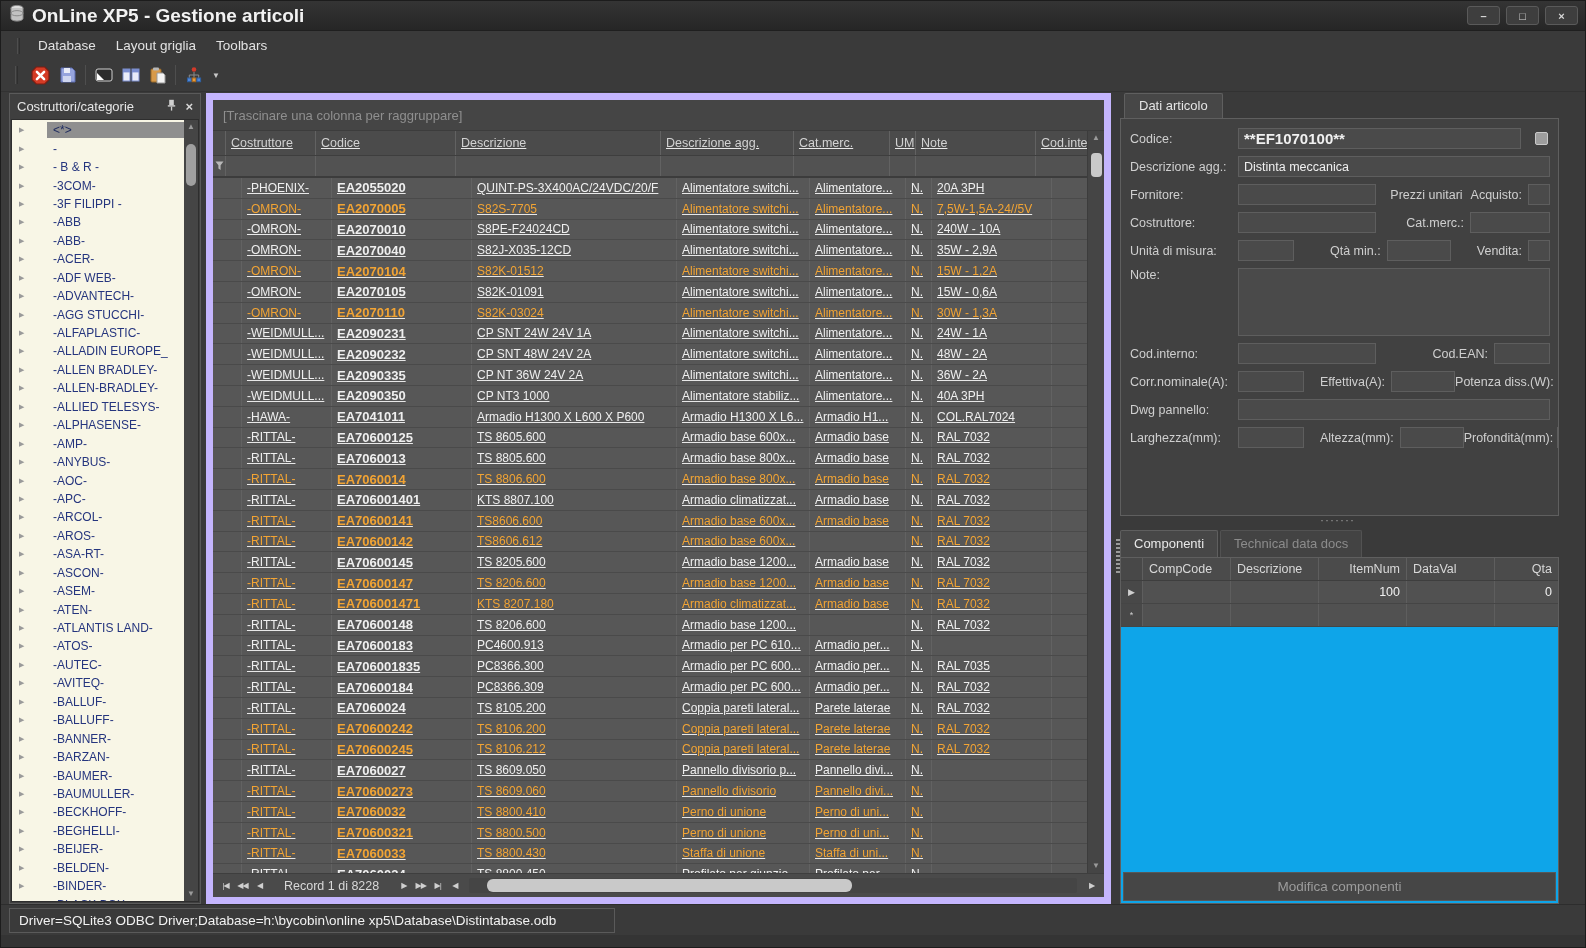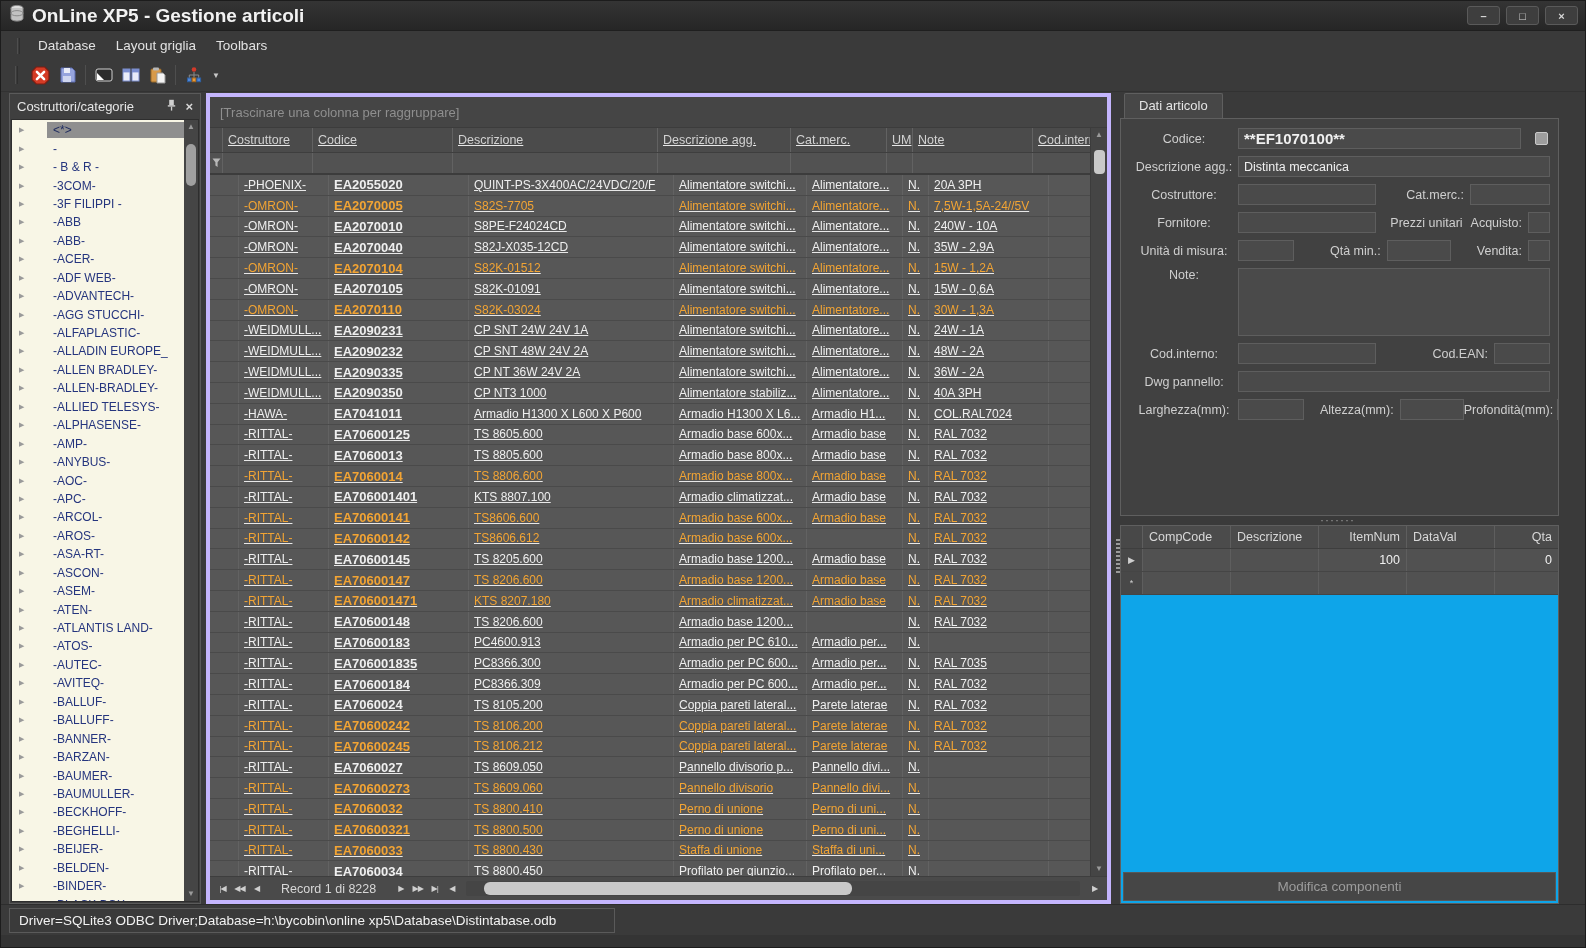--- a/index.html
+++ b/index.html
@@ -48,21 +48,21 @@
   .tl { margin-left:16px; padding:1px 6px; overflow:hidden; }
   .tree-item.selected .tl { background:#8f8f8f; color:#1c2a5e; flex:1; margin-right:0; }
   .tree-scroll { position:absolute; right:0; top:0; bottom:0; width:14px; background:#454545;
     display:flex; flex-direction:column; align-items:center; }
   .sarrow { color:#9a9a9a; font-size:8px; height:14px; line-height:14px; flex:none; }
   .tree-thumb { width:10px; height:42px; background:#a0a0a0; border-radius:5px; margin-top:10px; }
   .tree-scroll .spacer { flex:1; }
 
   
   .grid-panel { position:absolute; left:205px; top:92px; width:905px; bottom:43px;
-    background:#4a4a4a; border:4px solid #c4b5fd; display:flex; flex-direction:column; }
+    background:#4a4a4a; border:7px solid #c4b5fd; display:flex; flex-direction:column; }
   .group-hint { height:31px; display:flex; align-items:center; padding-left:10px;
     color:#8f8f8f; font-size:13px; background:#454545; border-bottom:1px solid #3c3c3c; }
   .grid-area { flex:1; position:relative; overflow:hidden; }
   .grid-inner { position:absolute; left:0; top:0; right:17px; bottom:0; overflow:hidden;text-decoration:underline; }
   .ghead { display:flex; height:25px; background:#4b4b4b; color:#d2d2d2; font-size:12.5px;
     border-bottom:1px solid #3e3e3e; }
   .gfilter { display:flex; height:22px; background:#525252; border-bottom:2px solid #3c3c3c; }
   .gc { border-right:1px solid #626262; padding:0 5px; display:flex; align-items:center;
     overflow:hidden; white-space:nowrap; flex:none; }
   .ind { width:13px; padding:0; justify-content:center; }
@@ -90,21 +90,21 @@
     display:flex; flex-direction:column; overflow:hidden; }
   .panel-grip { position:absolute; left:0; top:55%; width:4px; height:34px;
     background:repeating-linear-gradient(#9a9a9a 0 2px, transparent 2px 4px); }
   .dtab { align-self:flex-start; margin-left:8px; padding:4px 14px 5px;
     background:#474747; border:1px solid #5f5f5f; border-bottom:none;
     border-radius:2px 2px 0 0; color:#e4e4e4; font-size:13px; }
   .dbox { border:1px solid #5f5f5f; background:#414141; padding:9px 8px 4px 9px;
     height:398px; overflow:hidden; margin-left:4px; }
   .frow { display:flex; align-items:center; margin-bottom:7px; }
   .flabel { color:#cfcfcf; font-size:12.5px; flex:none; }
-  .w108 { width:108px;text-align:center; }
+  .w108 { width:108px; }
   .finput { background:#4a4a4a; border:1px solid #5e5e5e; height:21px; color:#f0f0f0;
     font-size:12.5px; padding:0 5px; font-family:inherit; flex:none; }
   .codice-input { font-weight:bold; font-size:15px; width:283px; }
   .chk { width:13px; height:13px; background:#9d9d9d; border:1px solid #c9c9c9;
     margin-left:auto; margin-right:2px; border-radius:2px; }
   .grow-input { flex:1; }
   .fnote { height:68px; flex:1; }
   .splitter-dots { text-align:center; color:#9a9a9a; font-size:12px; line-height:9px;
     letter-spacing:1px; height:9px; }
 
@@ -848,64 +848,76 @@
       <div class="frow">
         <span class="flabel w108">Codice:</span>
         <input class="finput codice-input" readonly="" value="**EF1070100**" style="">
         <span class="chk"></span>
       </div>
       <div class="frow">
         <span class="flabel w108">Descrizione agg.:</span>
         <input class="finput grow-input" readonly="" value="Distinta meccanica" style="">
       </div>
       <div class="frow">
-        <span class="flabel w108">Costruttore:</span>
-        <input class="finput" style="width: 138px;" readonly="" value="">
-        <span class="flabel" style="margin-left:auto;margin-right:6px">Cat.merc.:</span>
-        <input class="finput" style="width: 80px;" readonly="" value="">
-      </div>
-      <div class="frow">
         <span class="flabel w108">Fornitore:</span>
         <input class="finput" style="width: 138px;" readonly="" value="">
         <span class="flabel" style="margin-left:auto;margin-right:8px">Prezzi unitari</span>
         <span class="flabel" style="margin-right:6px">Acquisto:</span>
         <input class="finput" style="width: 22px;" readonly="" value="">
+      </div>
+      <div class="frow">
+        <span class="flabel w108">Costruttore:</span>
+        <input class="finput" style="width: 138px;" readonly="" value="">
+        <span class="flabel" style="margin-left:auto;margin-right:6px">Cat.merc.:</span>
+        <input class="finput" style="width: 80px;" readonly="" value="">
       </div>
       <div class="frow">
         <span class="flabel w108">Unità di misura:</span>
         <input class="finput" style="width: 56px;" readonly="" value="">
         <span class="flabel" style="margin-left:36px;margin-right:6px">Qtà min.:</span>
         <input class="finput" style="width: 64px;" readonly="" value="">
         <span class="flabel" style="margin-left:auto;margin-right:6px">Vendita:</span>
         <input class="finput" style="width: 22px;" readonly="" value="">
       </div>
       <div class="frow" style="align-items:flex-start">
         <span class="flabel w108">Note:</span>
         <div class="finput fnote"></div>
       </div>
       <div class="frow">
         <span class="flabel w108">Cod.interno:</span>
         <input class="finput" style="width: 138px;" readonly="" value="">
         <span class="flabel" style="margin-left:auto;margin-right:6px">Cod.EAN:</span>
         <input class="finput" style="width: 56px;" readonly="" value="">
       </div>
       <div class="frow">
+        <span class="flabel w108">Corr.nominale(A):</span>
+        <input class="finput" style="width: 66px;" readonly="" value="">
+        <span class="flabel" style="margin-left:16px;margin-right:6px">Effettiva(A):</span>
+        <input class="finput" style="width: 64px;" readonly="" value="">
+        <span class="flabel" style="margin-left:auto;margin-right:4px">Potenza diss.(W):</span>
+        <input class="finput" style="width: 10px; padding: 0px;" readonly="" value="">
+      </div>
+      <div class="frow">
         <span class="flabel w108">Dwg pannello:</span>
         <input class="finput grow-input" readonly="" value="" style="">
       </div>
       <div class="frow" style="margin-bottom:0">
         <span class="flabel w108">Larghezza(mm):</span>
         <input class="finput" style="width: 66px;" readonly="" value="">
         <span class="flabel" style="margin-left:16px;margin-right:6px">Altezza(mm):</span>
         <input class="finput" style="width: 64px;" readonly="" value="">
         <span class="flabel" style="margin-left:auto;margin-right:4px">Profondità(mm):</span>
         <input class="finput" style="width: 10px; padding: 0px;" readonly="" value="">
       </div>
     </div>
     <div class="splitter-dots">·······</div>
+    <div class="comp-tabs">
+      <div class="ctab active">Componenti</div>
+      <div class="ctab inactive">Technical data docs</div>
+    </div>
     <div class="comp-box">
       <div class="crow chead">
         <div class="ccell cc-ind"></div>
       <div class="ccell cc0">CompCode</div>
           <div class="ccell cc1">Descrizione</div>
           <div class="ccell cc2">ItemNum</div>
           <div class="ccell cc3">DataVal</div>
           <div class="ccell cc4">Qta</div>
         </div>
       <div>

